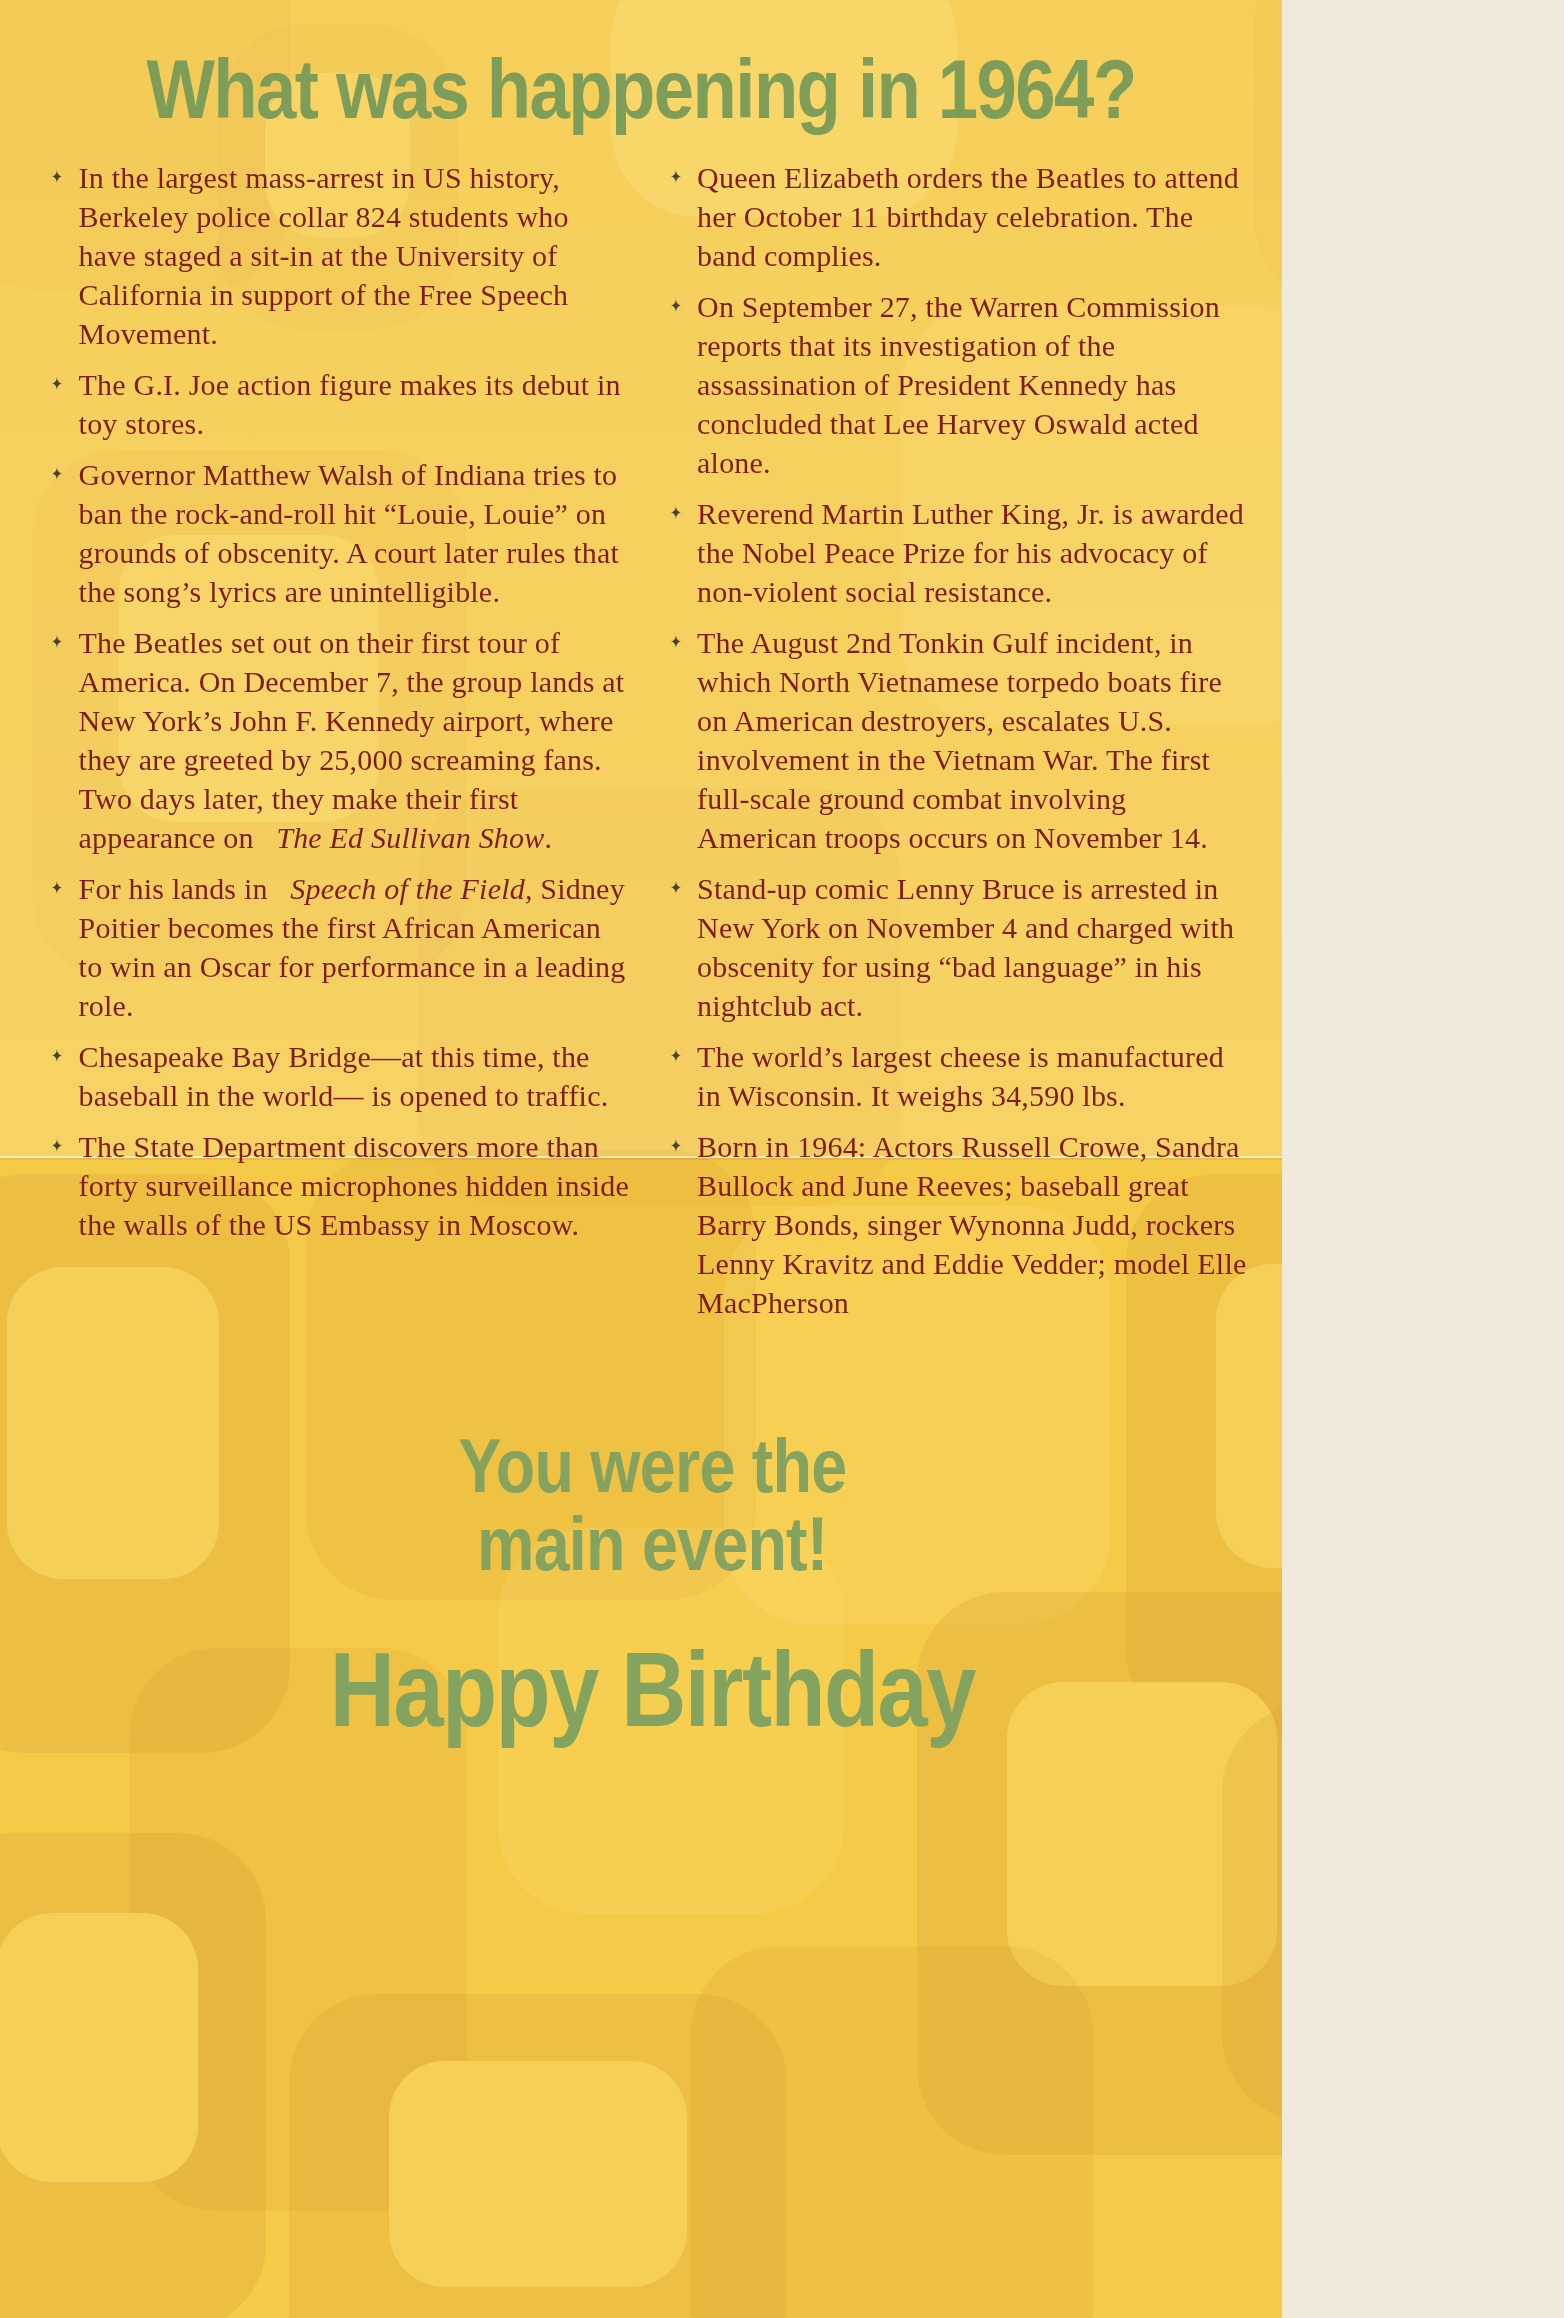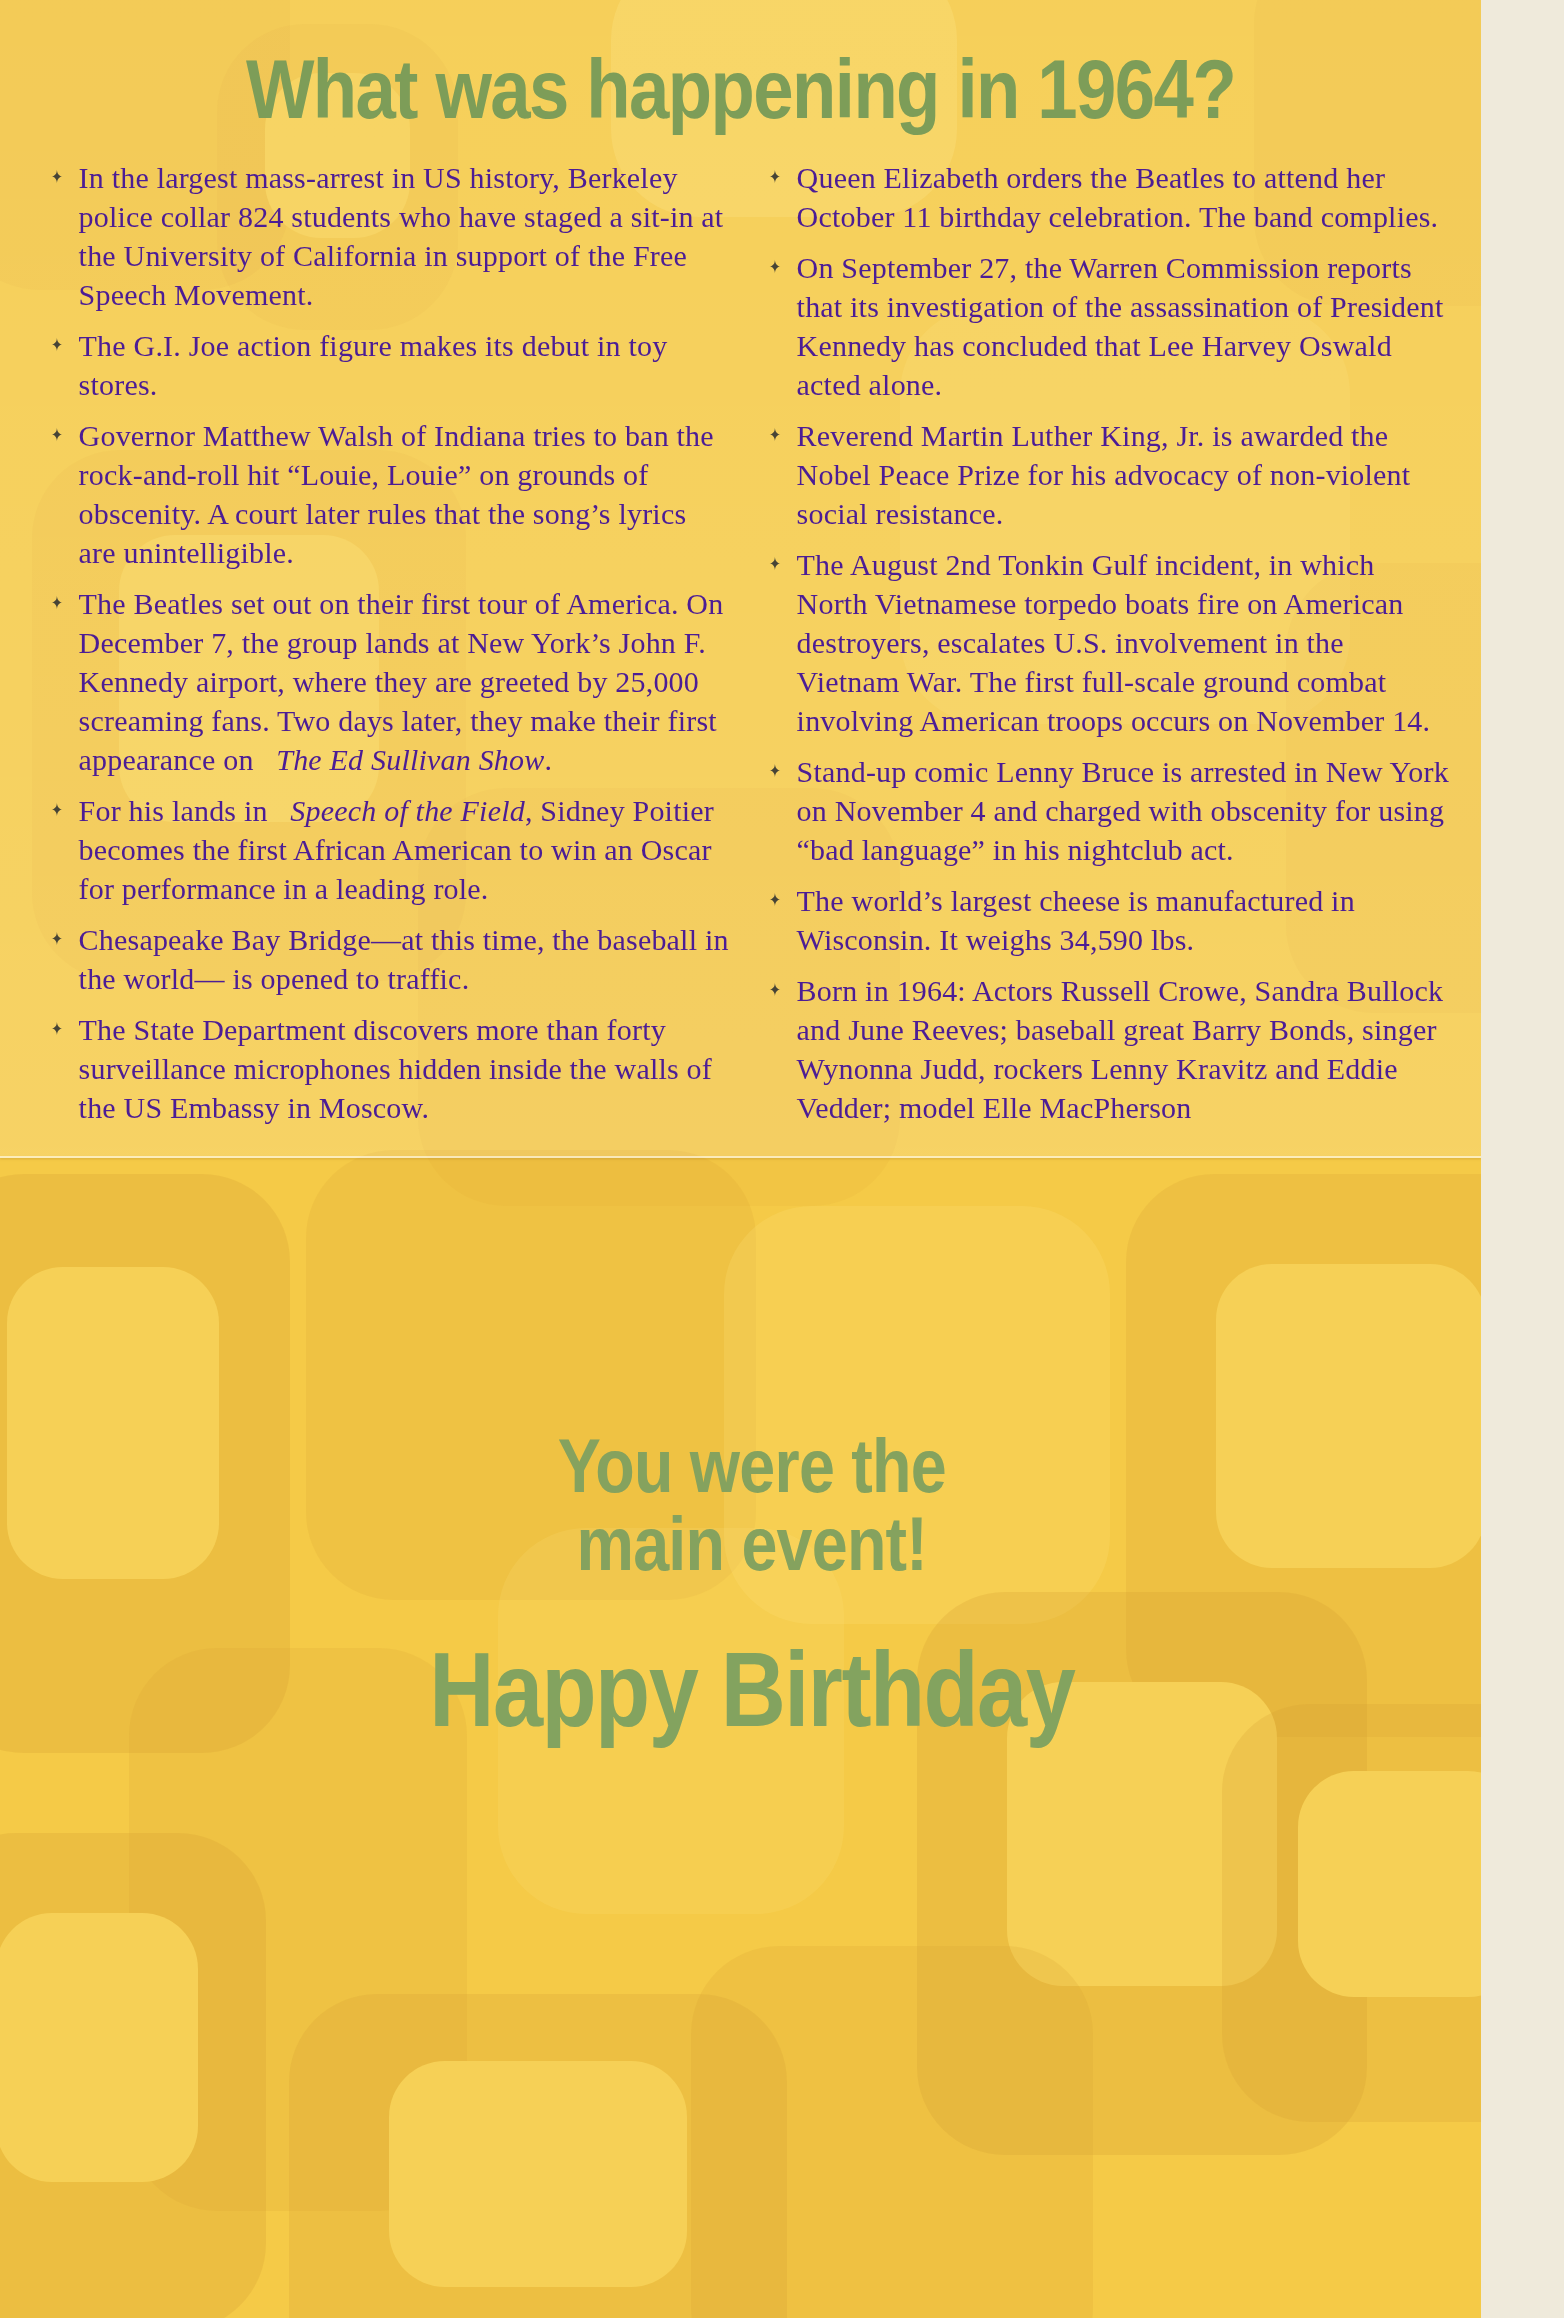--- a/index.html
+++ b/index.html
@@ -4,21 +4,21 @@
 <style>
   html, body {
     margin: 0;
     padding: 0;
     width: 1565px;
     height: 2319px;
     background: #efeadb;
   }
   .card {
     position: relative;
-    width: 1481px;
+    width: 1282px;
     height: 2319px;
     background: #f5ca47;
     overflow: hidden;
     font-family: "Liberation Serif", serif;
   }
   
   .blob {
     position: absolute;
     border-radius: 88px;
   }
@@ -82,21 +82,21 @@
     font-family: "DejaVu Sans", sans-serif;
     font-size: 17.7px;
     line-height: 39px;
     color: #474436;
     text-align: center;
     transform: scaleX(0.8);
   }
   .item-text {
     font-size: 30px;
     line-height: 39px;
-    color: #4c1d95;
+    color: #7f1d1d;
     letter-spacing: 0.2px;
   }
   .item-text .italic {
     font-style: italic;
     margin-left: 15px;
   }
   
   .closing {
     position: absolute;
     top: 1421px;

